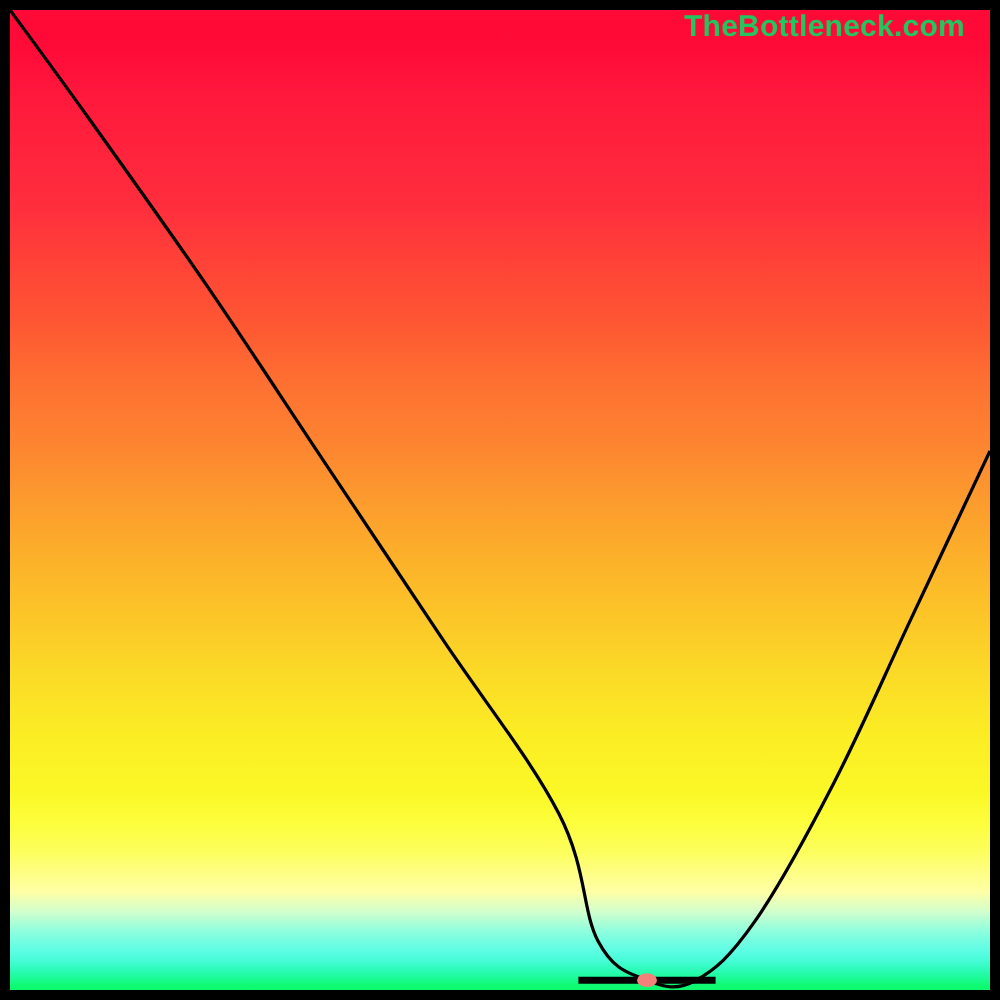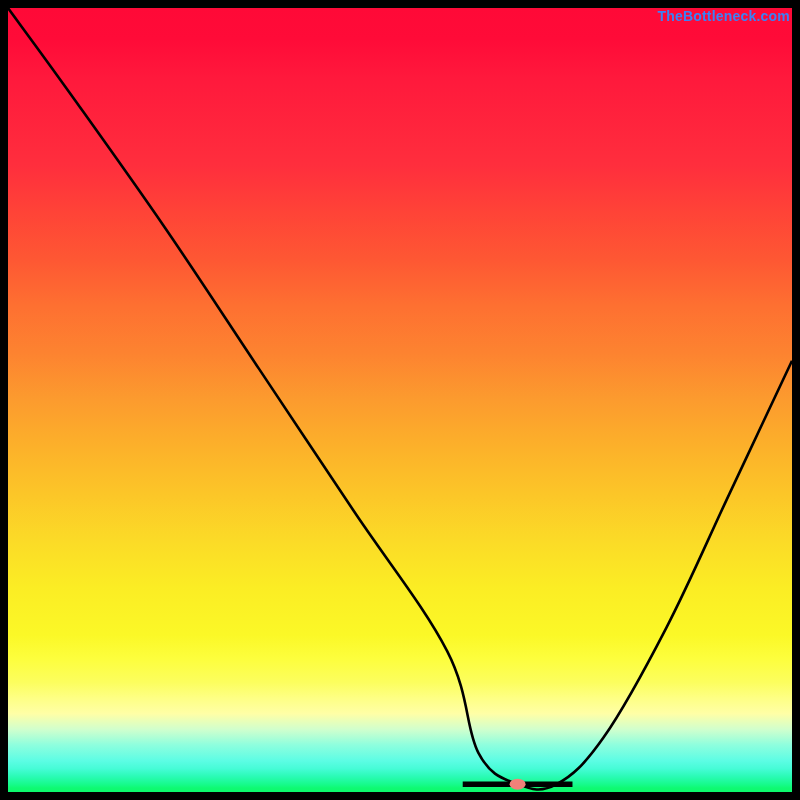--- a/index.html
+++ b/index.html
@@ -14,24 +14,24 @@
       #ff0937 0%, #ff0b38 4%, #ff193c 9%, #ff2e3d 20%, #ff4337 26%,
       #fe5733 32%, #fe7031 38%, #fd8330 44%, #fc9b2e 50%, #fcb12a 56%,
       #fcc628 62%, #fbdb27 68%, #fbed24 74%, #fbf827 80%, #fdfe3d 83%,
       #fcfe5e 86%, #feff84 88%, #ffffa6 90%, #d1ffcd 92%,
       #8efede 94%, #5dfde4 96%, #47fcd7 97%, #2bfbb6 98%, #17fb8d 99%, #0ffa72 99.5%, #0cfa6d 100%);
   }
   svg.overlay { position: absolute; left: 8px; top: 8px; }
   .wm {
     position: absolute;
     top: 8px;
-    right: 10px;
-    color: #3b82f6;
+    right: 28px;
+    color: #22c55e;
     font-family: Arial, Helvetica, sans-serif;
-    font-size: 14px;
+    font-size: 24px;
     font-weight: 700;
     letter-spacing: 0.2px;
   }
 </style>
 </head>
 <body>
 
 <div class="wrap">
   <div class="plot"></div>
 

